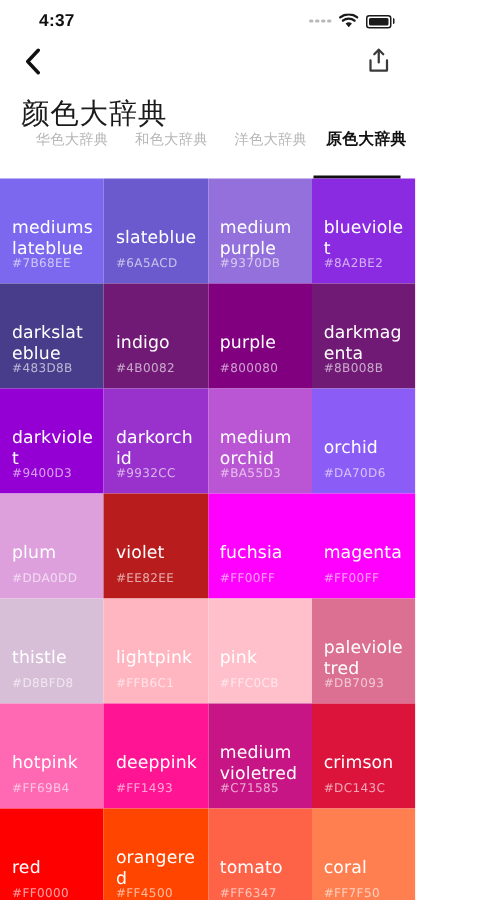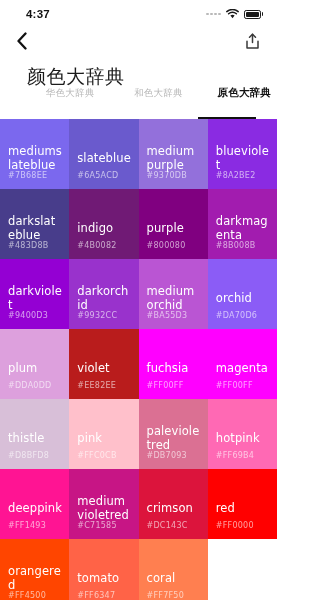--- a/index.html
+++ b/index.html
@@ -32,21 +32,21 @@
   
   .navbar {
     height:30px; display:flex; align-items:center;
     justify-content:space-between; padding:0 14px 0 11px;
   }
   .back-btn { width:22px; height:22px; display:flex; align-items:center; justify-content:center; cursor:pointer; }
   .share-btn { width:22px; height:22px; display:flex; align-items:center; justify-content:center; cursor:pointer; }
 
   
   .page-title {
-    font-size:19px; color:#1b1b1b; padding:6px 0 0 27px;
+    font-size:19px; color:#1b1b1b; padding:6px 0 0 14px;
     letter-spacing:.5px; line-height:1.35;
     font-family:"DejaVu Sans","Liberation Sans",sans-serif;
   }
 
   
   .tabs { display:flex; height:29px; align-items:flex-end; padding:0 6px; }
   .tab {
     flex:1; text-align:right; font-size:9.5px; color:#b6b6b6;
     padding-bottom:19px; position:relative; cursor:pointer;
     font-family:Liberation Sans, sans-serif;
@@ -123,20 +123,21 @@
         </svg>
       </span>
     </div>
   </div>
 
   <div class="page-title">颜色大辞典</div>
 
   <div class="tabs">
     <div class="tab">华色大辞典</div>
     <div class="tab">和色大辞典</div>
+    <div class="tab">洋色大辞典</div>
     <div class="tab active">原色大辞典</div>
   </div>
 
   <div class="grid" id="color-grid">
       <div class="cell" style="background: rgb(123, 104, 238);">
         <div class="cell-name">mediumslateblue</div>
         <div class="cell-hex">#7B68EE</div>
       </div>
       <div class="cell" style="background: rgb(106, 90, 205);">
         <div class="cell-name">slateblue</div>
@@ -155,21 +156,21 @@
         <div class="cell-hex">#483D8B</div>
       </div>
       <div class="cell" style="background: #701a75;">
         <div class="cell-name">indigo</div>
         <div class="cell-hex">#4B0082</div>
       </div>
       <div class="cell" style="background: rgb(128, 0, 128);">
         <div class="cell-name">purple</div>
         <div class="cell-hex">#800080</div>
       </div>
-      <div class="cell" style="background: #a21caf;">
+      <div class="cell" style="background: #701a75;">
         <div class="cell-name">darkmagenta</div>
         <div class="cell-hex">#8B008B</div>
       </div>
       <div class="cell" style="background: rgb(148, 0, 211);">
         <div class="cell-name">darkviolet</div>
         <div class="cell-hex">#9400D3</div>
       </div>
       <div class="cell" style="background: rgb(153, 50, 204);">
         <div class="cell-name">darkorchid</div>
         <div class="cell-hex">#9932CC</div>
@@ -195,20 +196,24 @@
         <div class="cell-hex">#FF00FF</div>
       </div>
       <div class="cell" style="background: rgb(255, 0, 255);">
         <div class="cell-name">magenta</div>
         <div class="cell-hex">#FF00FF</div>
       </div>
       <div class="cell" style="background: rgb(216, 191, 216);">
         <div class="cell-name">thistle</div>
         <div class="cell-hex">#D8BFD8</div>
       </div>
+      <div class="cell" style="background: rgb(255, 182, 193);">
+        <div class="cell-name">lightpink</div>
+        <div class="cell-hex">#FFB6C1</div>
+      </div>
       <div class="cell" style="background: rgb(255, 192, 203);">
         <div class="cell-name">pink</div>
         <div class="cell-hex">#FFC0CB</div>
       </div>
       <div class="cell" style="background: rgb(219, 112, 147);">
         <div class="cell-name">palevioletred</div>
         <div class="cell-hex">#DB7093</div>
       </div>
       <div class="cell" style="background: rgb(255, 105, 180);">
         <div class="cell-name">hotpink</div>

